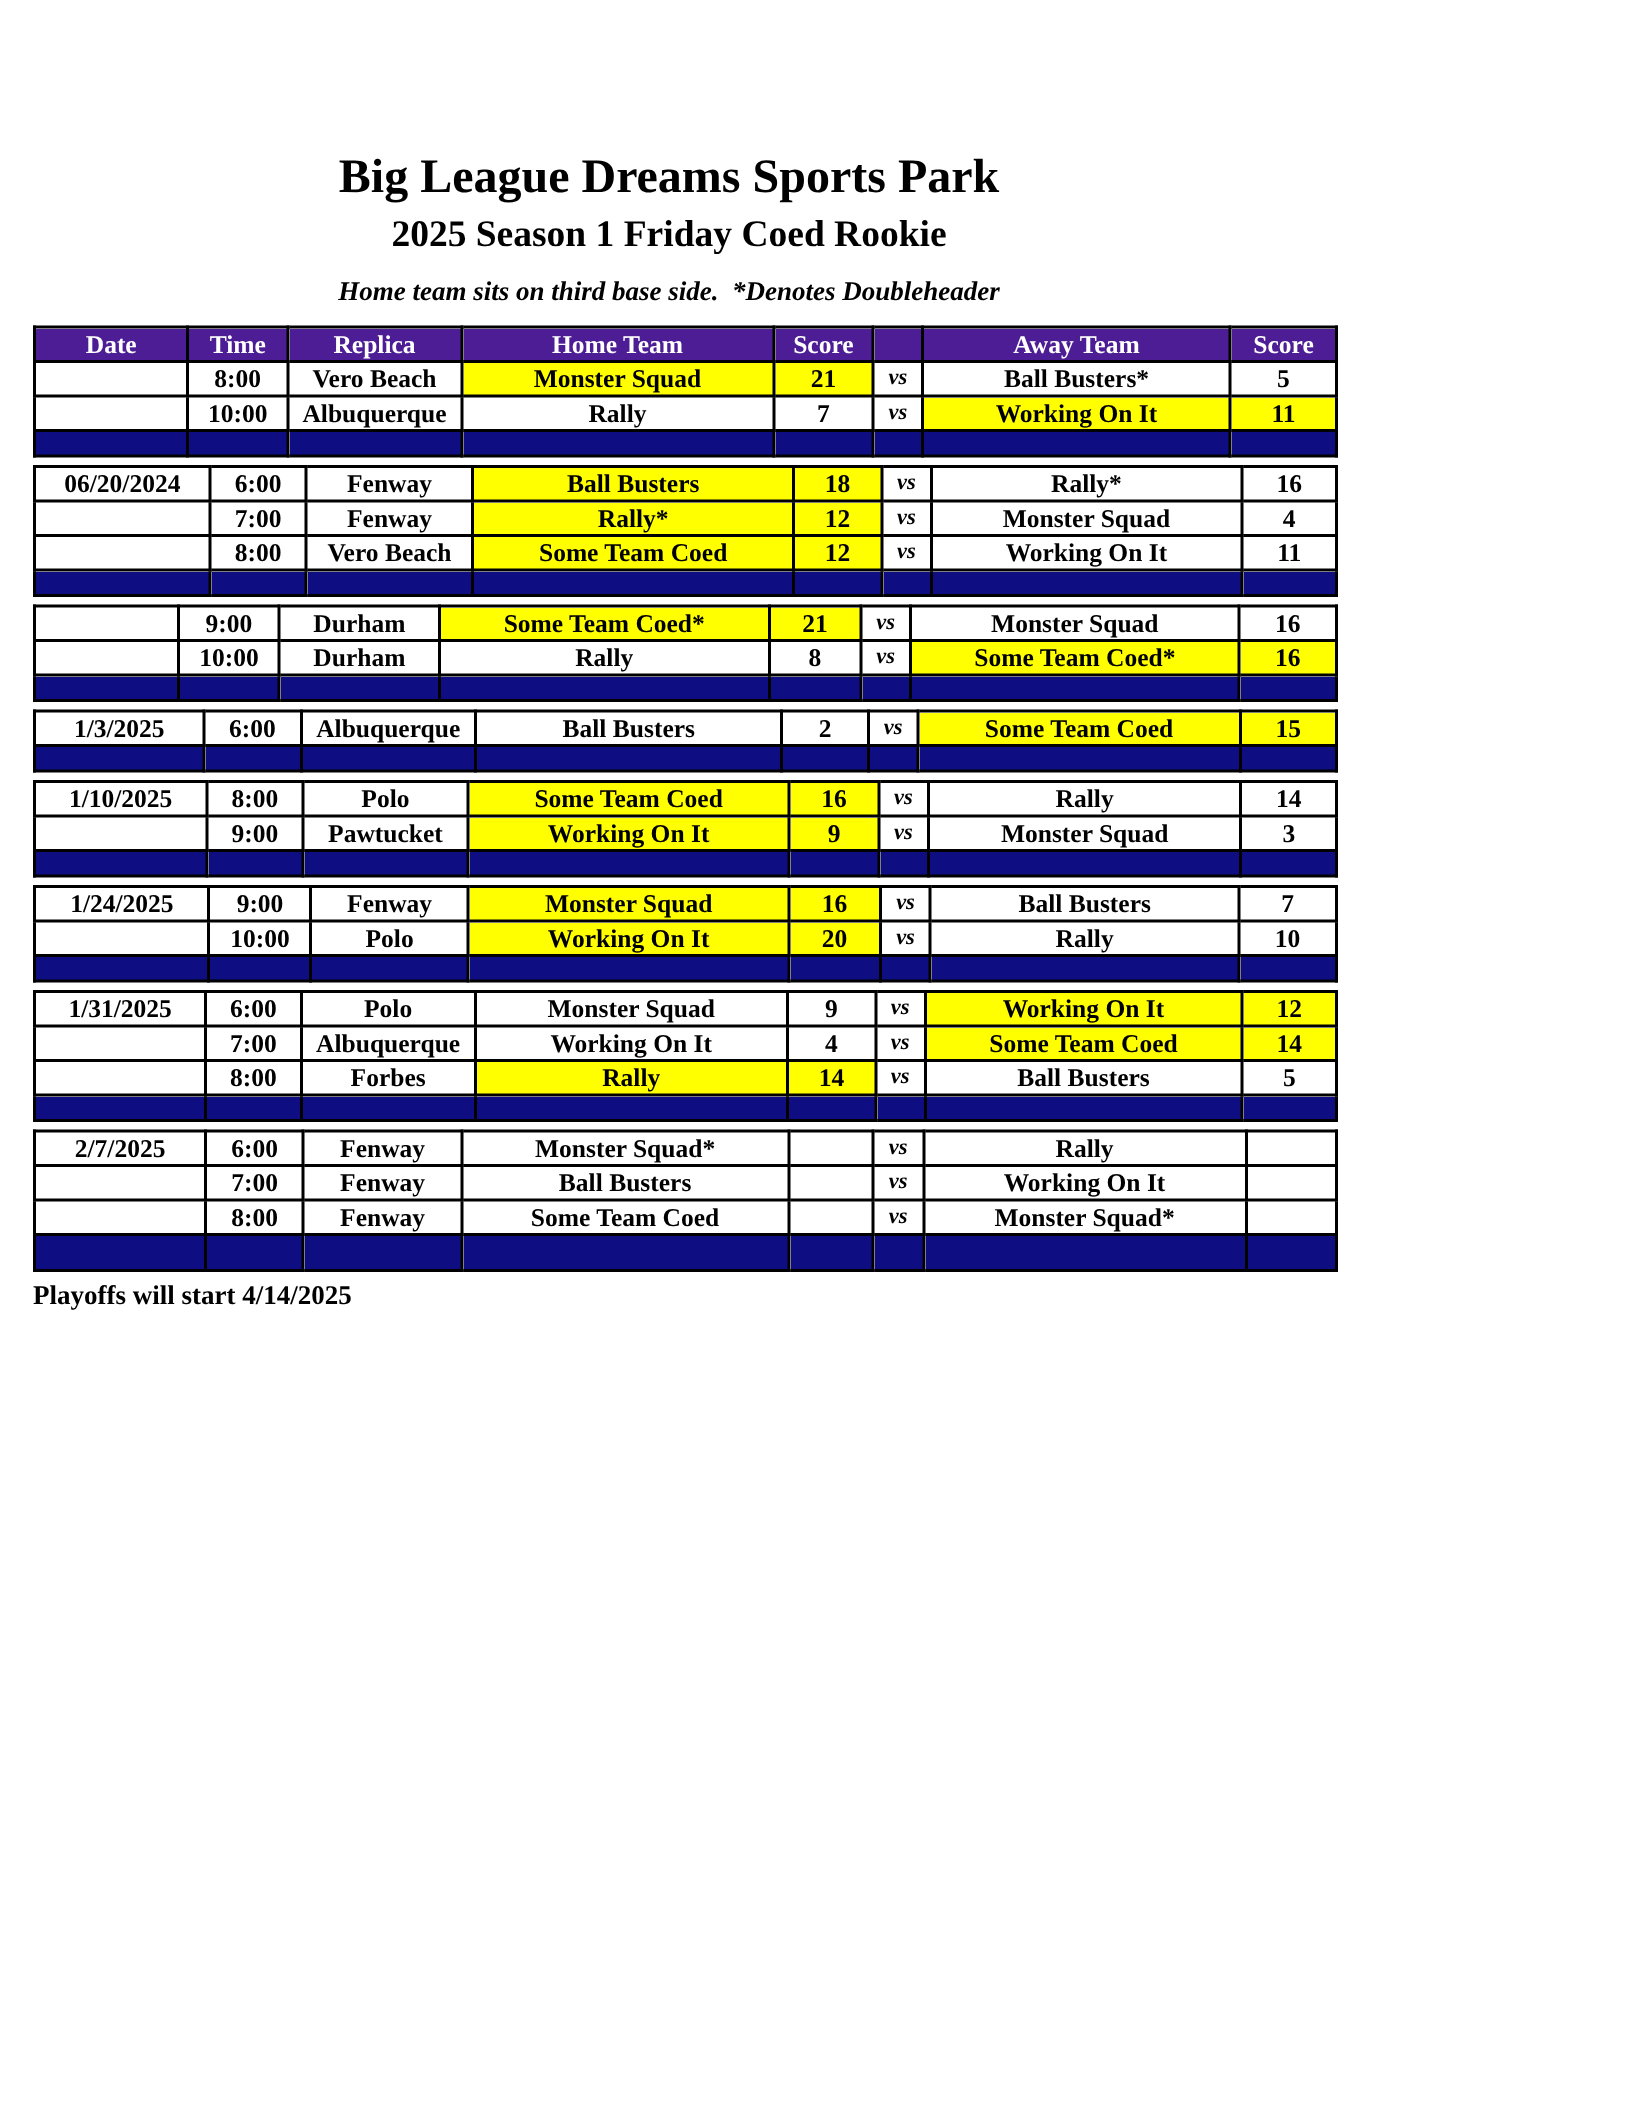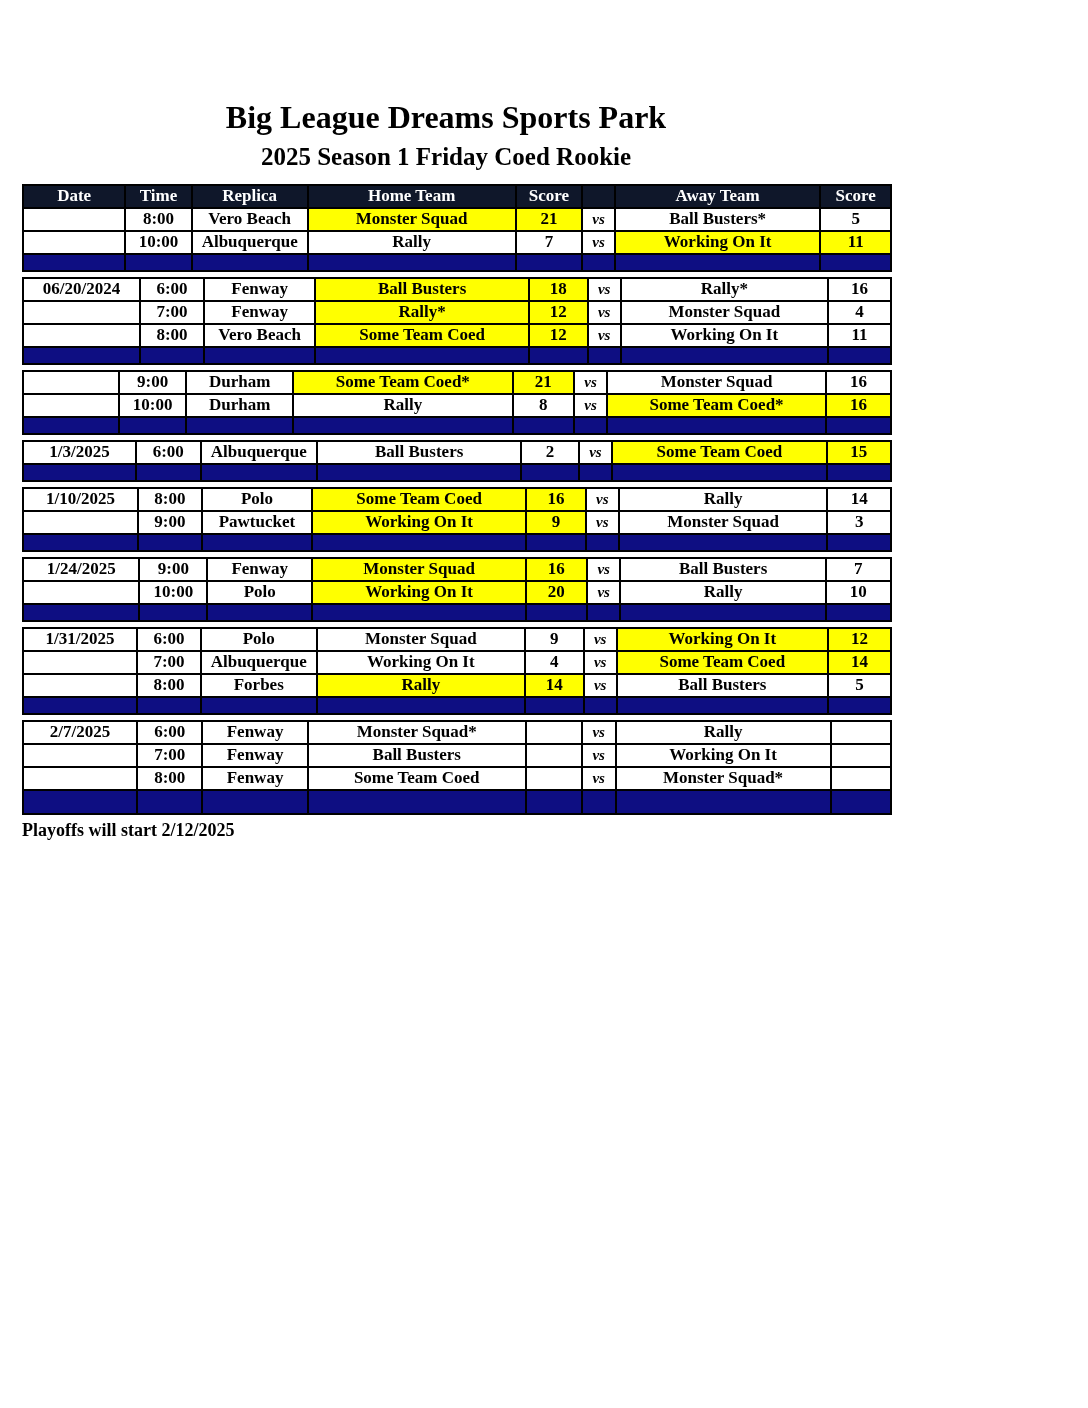--- a/index.html
+++ b/index.html
@@ -26,36 +26,37 @@
     border-collapse:collapse; table-layout:fixed;
     margin-left:22px; margin-bottom:5px;
   }
   .sched td {
     border:2px solid #000; height:21px; padding:0 2px;
     text-align:center; vertical-align:middle;
     font-weight:bold; font-size:17px;
     font-family:"Liberation Serif", serif;
     overflow:hidden; white-space:nowrap; background:#fff;
   }
-  .sched td.hdr { background:#0f172a; color:#ffffff; }
+  .sched td.hdr { background:#4c1d95; color:#ffffff; }
   .sched td.win { background:#ffff00; }
   .sched td.vs  { font-style:italic; font-size:15px; }
   .sched tr.sep td { background:#0e0e82; height:15px; }
   .sched tr.sep.tall td { height:22px; }
   .footer {
     margin-left:22px; margin-top:3px;
     font-size:18px; font-weight:bold;
   }
 </style>
 </head>
 <body>
 
 <div class="page">
   <div class="title">Big League Dreams Sports Park</div>
   <div class="subtitle">2025 Season 1 Friday Coed Rookie</div>
+  <div class="note">Home team sits on third base side.  *Denotes Doubleheader</div>
   <div class="tables" id="tables">
       <table class="sched">
         <colgroup>
           <col style="width: 134px;">
           <col style="width: 77px;">
           <col style="width: 123px;">
           <col style="width: 254px;">
           <col style="width: 77px;">
           <col style="width: 40px;">
           <col style="width: 252px;">
@@ -426,14 +427,14 @@
             <td></td>
             <td></td>
             <td></td>
             <td></td>
             <td></td>
             <td></td>
           </tr>
         </tbody>
       </table>
     </div>
-  <div class="footer">Playoffs will start 2/12/2025</div>
+  <div class="footer">Playoffs will start 4/14/2025</div>
 </div>
 
 </body></html>

